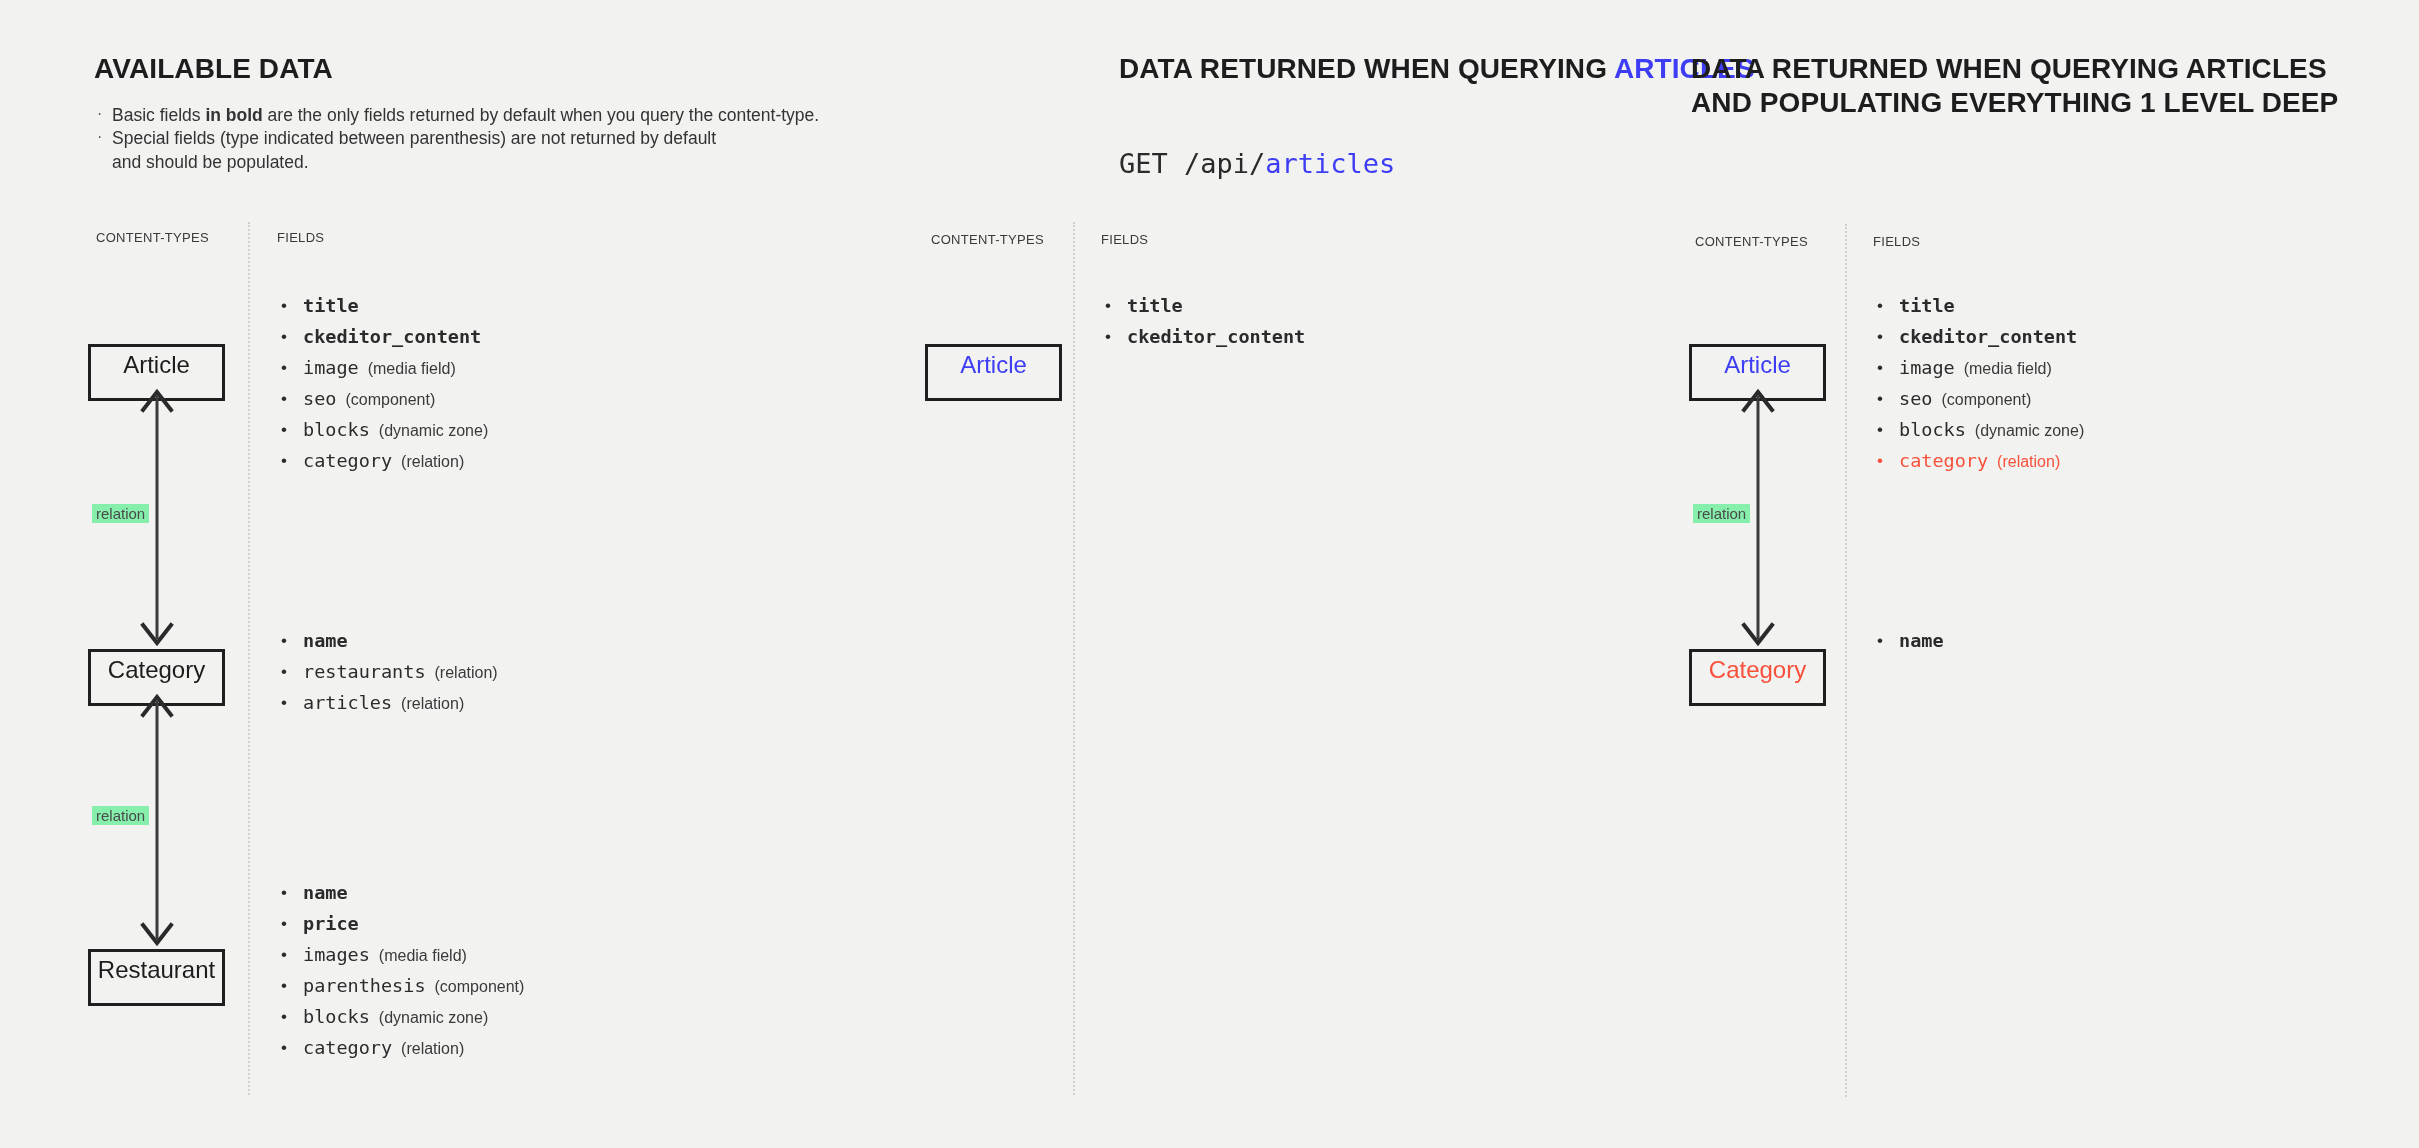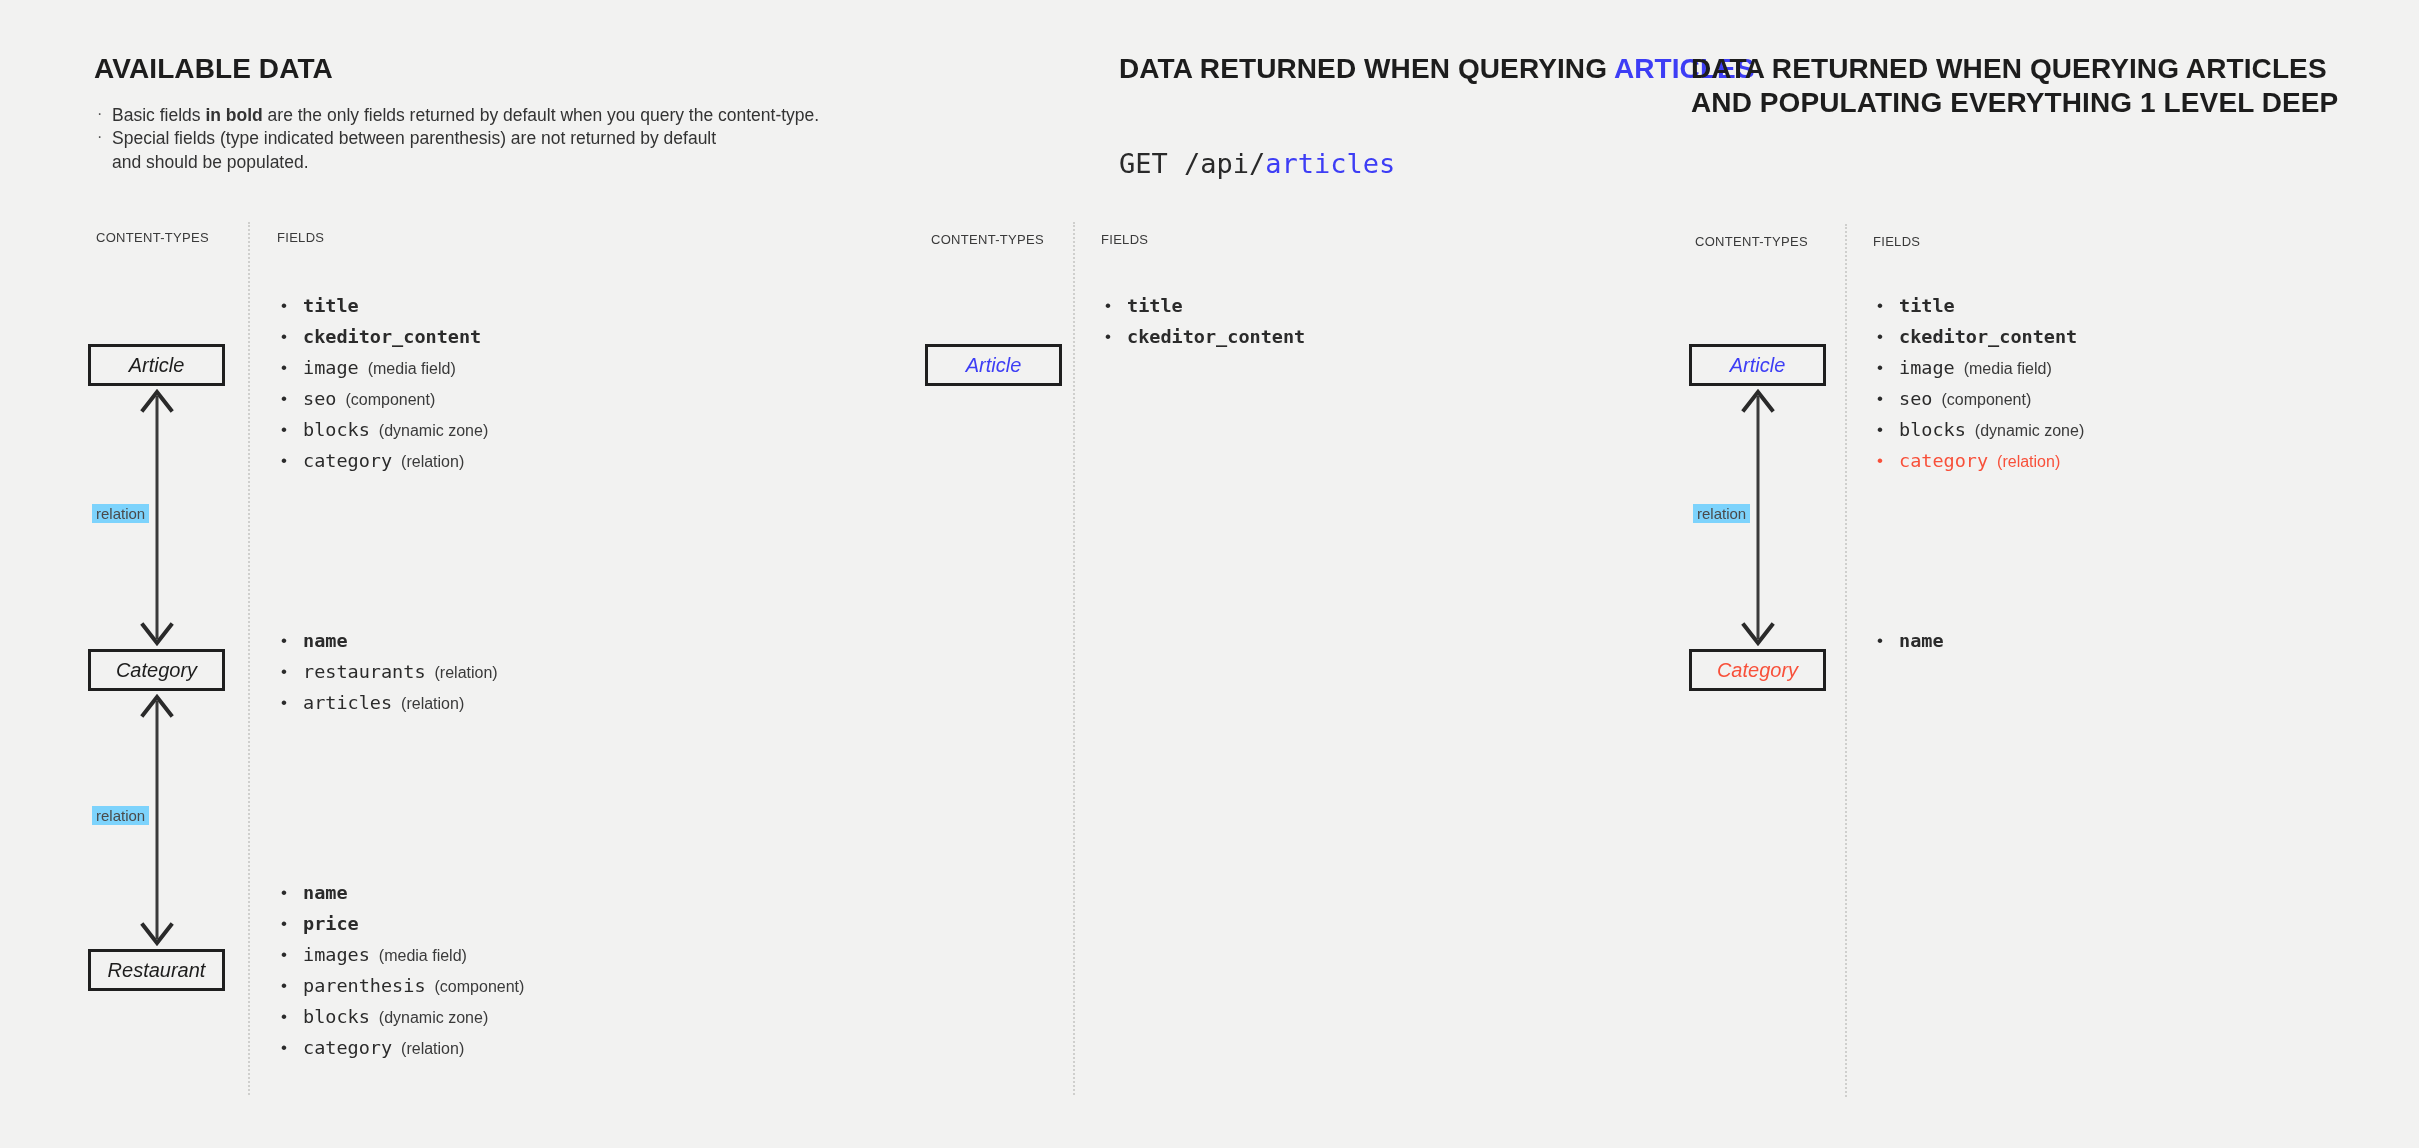--- a/index.html
+++ b/index.html
@@ -66,35 +66,34 @@
     border-left:2px dotted #cfcfcd;
   }
 
   
   .ct-box {
     position:absolute;
     width:90px;
     border:3px solid #1f1f1f;
     background:#f2f2f1;
     text-align:center;
-    font-size:20px;
+    font-size:24px;
     line-height:36px;
-    height:42px;
+    height:57px;
     color:#1d1d1d;
-    font-style:italic;
   }
 
   
   .rel { position:absolute; }
   .rel svg { display:block; }
   .rel-label {
     position:absolute;
     font-size:15px;
     color:#4a4a4a;
-    background:#7dd3fc;
+    background:#86efac;
     padding:1px 4px;
     white-space:nowrap;
   }
 
   
   .fields { position:absolute; }
   .field {
     position:relative;
     padding-left:26px;
     height:31px;

